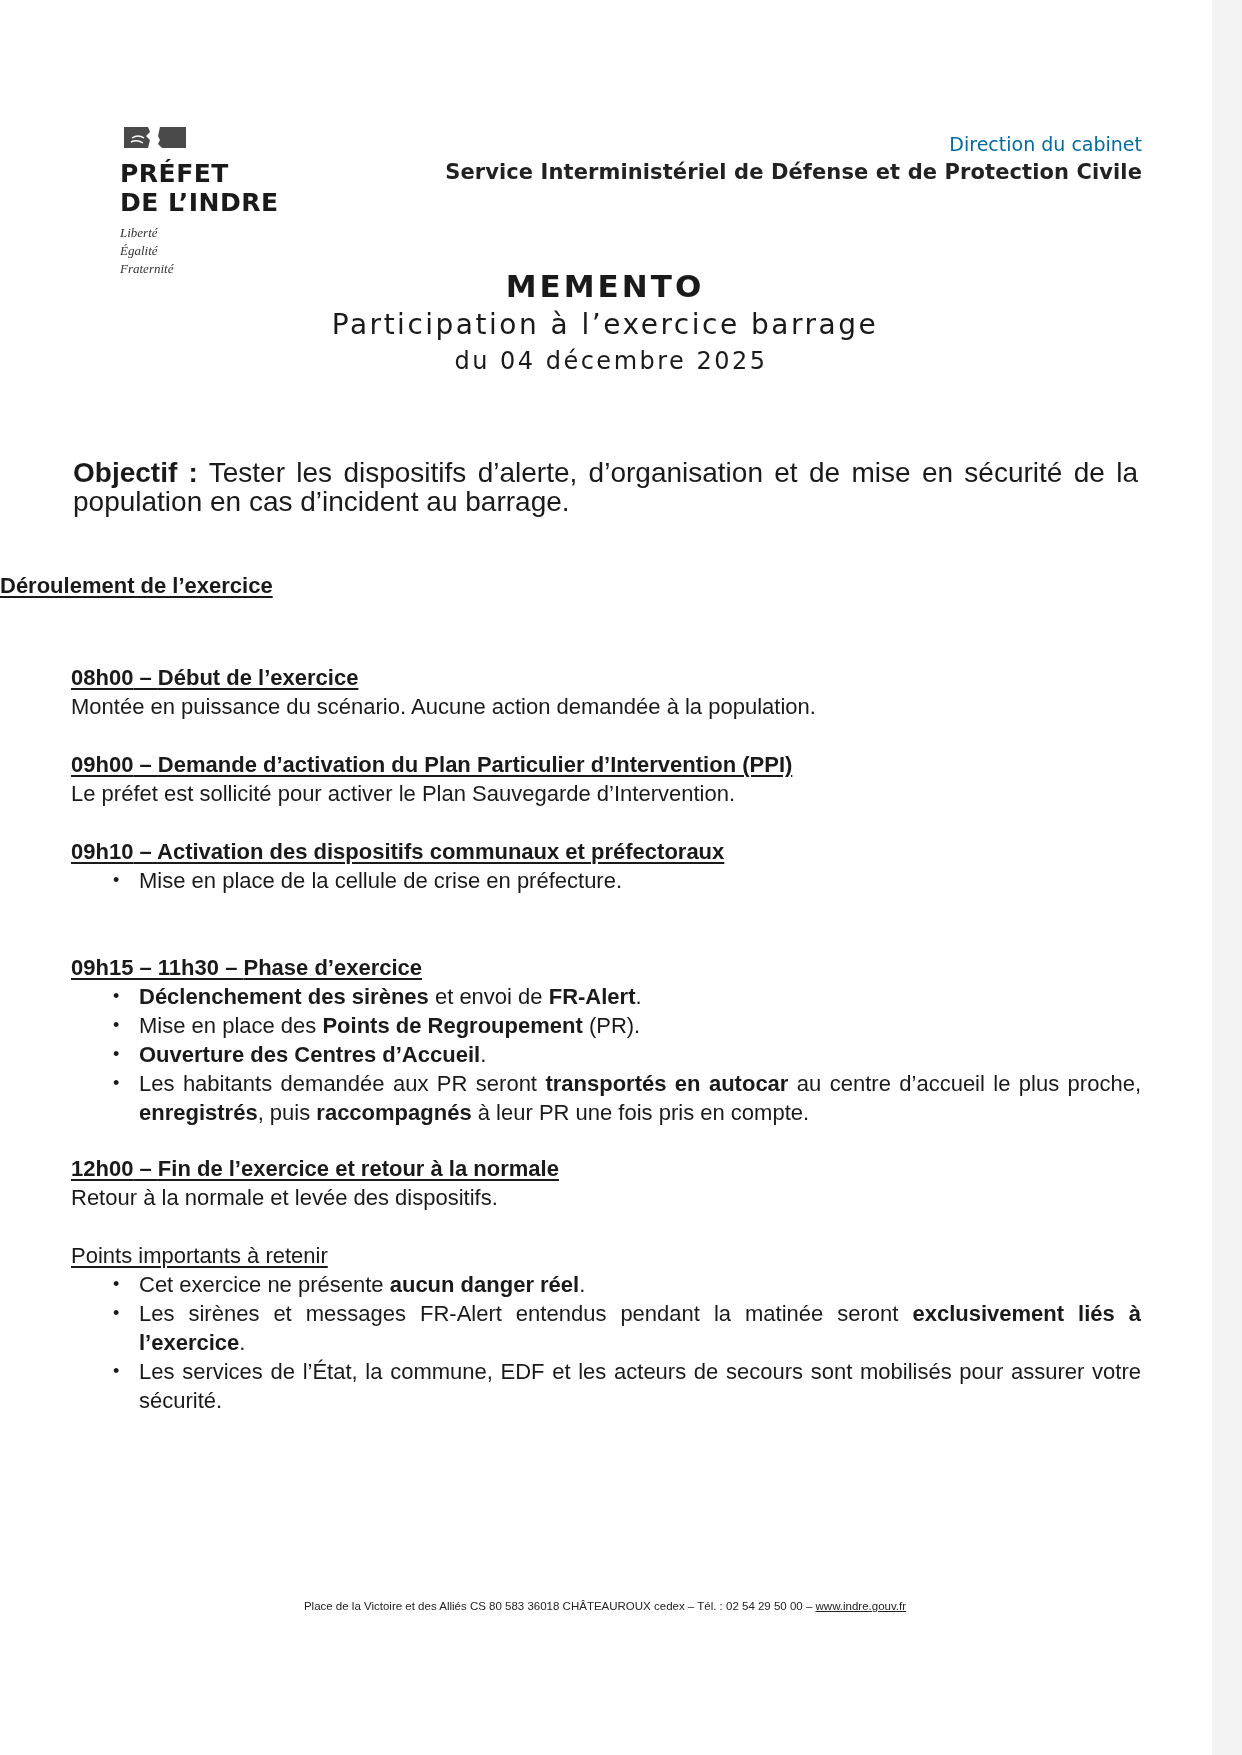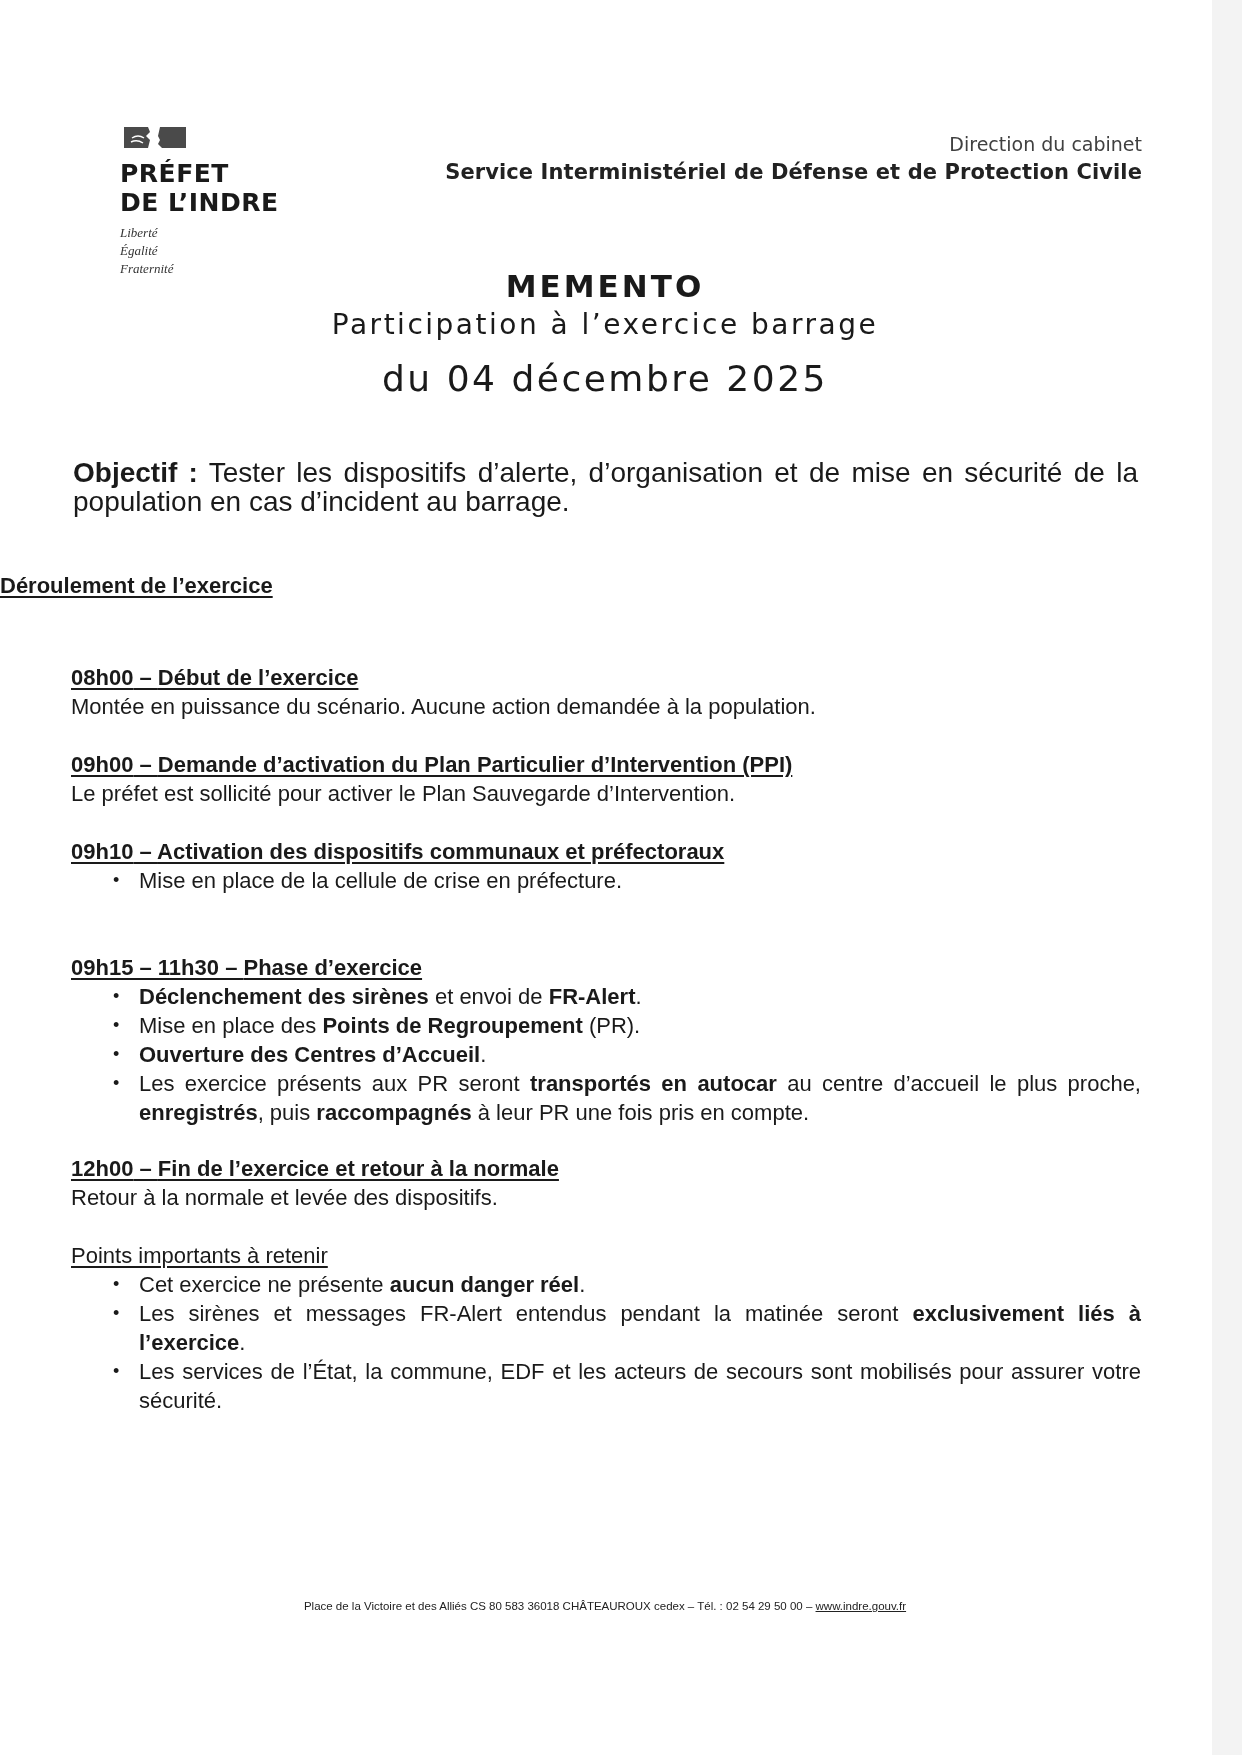--- a/index.html
+++ b/index.html
@@ -21,36 +21,36 @@
     font-family: "DejaVu Sans", sans-serif;
   }
   .devise {
     position: absolute; left: 120px; font-family: "Liberation Serif", serif;
     font-style: italic; font-size: 13px; color: #333; line-height: 18px;
   }
 
   
   .dir-cab {
     position: absolute; right: 100px; top: 133px; font-size: 19px;
-    font-family: "DejaVu Sans", sans-serif; color: #404040;
+    font-family: "DejaVu Sans", sans-serif; color: #0369a1;
   }
   .service {
     position: absolute; right: 100px; top: 160px; font-size: 21px;
     font-weight: bold; font-family: "DejaVu Sans", sans-serif; color: #222;
     letter-spacing: 0.1px;
   }
 
   
   .title-block {
     position: absolute; left: 0; width: 1210px; text-align: center;
     font-family: "DejaVu Sans", sans-serif; color: #1a1a1a;
   }
   .memento { top: 268px; font-size: 31px; font-weight: bold; letter-spacing: 3px; }
   .subtitle1 { top: 308px; font-size: 28px; letter-spacing: 2.5px; }
-  .subtitle2 { top: 358px; font-size: 36px; letter-spacing: 2.5px; }
+  .subtitle2 { top: 347px; font-size: 24px; letter-spacing: 2.5px; margin-left: 6px; }
 
   
   .body-text {
     position: absolute; left: 73px; width: 1065px; font-size: 28px;
     line-height: 29px; color: #1a1a1a;
     font-family: "Liberation Sans", sans-serif;
   }
   .objectif { top: 458px; text-align: justify; }
   .objectif .label { font-weight: bold; }
   .section-title {
@@ -126,21 +126,21 @@
     <li>Mise en place de la cellule de crise en préfecture.</li>
   </ul>
 </div>
 
 <div class="step" style="top:953px">
   <h3><span class="time">09h15 – 11h30</span><span class="strong"> – </span><span class="strong">Phase d’exercice</span></h3>
   <ul>
     <li><span class="b">Déclenchement des sirènes</span><span> et envoi de </span><span class="b">FR-Alert</span><span>.</span></li>
     <li><span>Mise en place des </span><span class="b">Points de Regroupement</span><span> (PR).</span></li>
     <li><span class="b">Ouverture des Centres d’Accueil</span><span>.</span></li>
-    <li><span>Les exercice présents aux PR seront </span><span class="b">transportés en autocar</span><span> au centre d’accueil le plus proche, </span><span class="b">enregistrés</span><span>, puis </span><span class="b">raccompagnés</span><span> à leur PR une fois pris en compte.</span></li>
+    <li><span>Les habitants demandée aux PR seront </span><span class="b">transportés en autocar</span><span> au centre d’accueil le plus proche, </span><span class="b">enregistrés</span><span>, puis </span><span class="b">raccompagnés</span><span> à leur PR une fois pris en compte.</span></li>
   </ul>
 </div>
 
 <div class="step" style="top:1154px">
   <h3><span class="time">12h00</span><span class="strong"> – </span><span class="strong">Fin de l’exercice et retour à la normale</span></h3>
   <p>Retour à la normale et levée des dispositifs.</p>
 </div>
 
 <div class="step" style="top:1241px">
   <h3>Points importants à retenir</h3>

